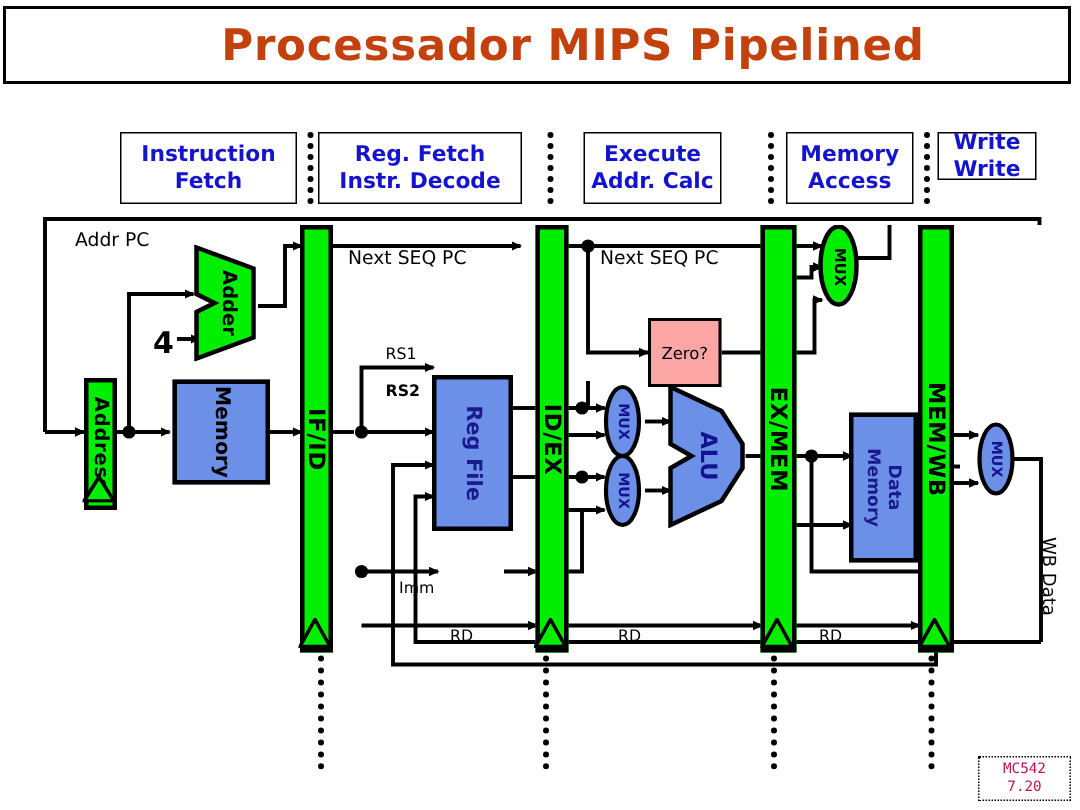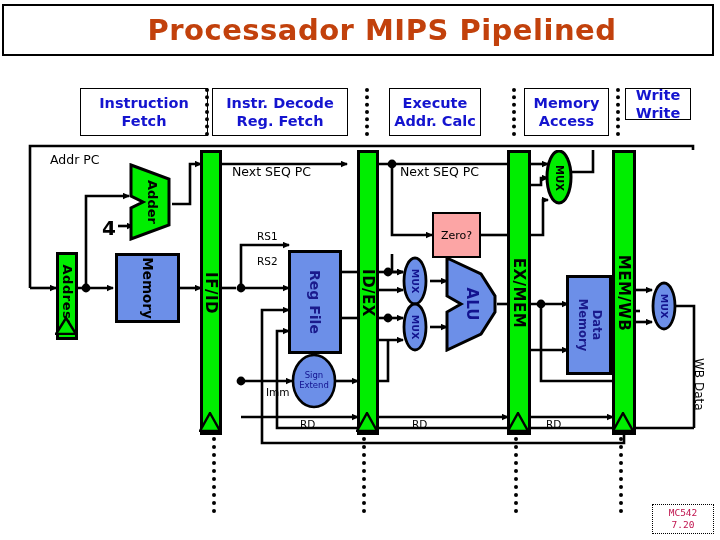--- a/index.html
+++ b/index.html
@@ -71,27 +71,27 @@
 </style>
 </head>
 <body>
 
 <div id="root">
 
   <div class="title-frame">
     <div class="title-text">Processador MIPS Pipelined</div>
   </div>
 
-  <div class="stage-hdr" style="left:80px;top:88px;width:128px;height:48px;">
+  <div class="stage-hdr" style="left:80px;top:88px;width:118px;height:48px;">
     <span>Instruction</span>
     <span>Fetch</span>
   </div>
   <div class="stage-hdr" style="left:212px;top:88px;width:136px;height:48px;">
+    <span>Reg. Fetch</span>
     <span>Instr. Decode</span>
-    <span>Reg. Fetch</span>
   </div>
   <div class="stage-hdr" style="left:389px;top:88px;width:92px;height:48px;">
     <span>Execute</span>
     <span>Addr. Calc</span>
   </div>
   <div class="stage-hdr" style="left:524px;top:88px;width:85px;height:48px;">
     <span>Memory</span>
     <span>Access</span>
   </div>
   <div class="stage-hdr" style="left:625px;top:88px;width:66px;height:32px;">
@@ -261,30 +261,20 @@
     <div class="txt" style="transform:translate(-50%,-50%) rotate(90deg);
          font-size:13px;">
       <span>Adder</span>
     </div>
   </div>
 
   <div class="blk lblcolor" style="left:288px;top:250px;width:54px;height:104px;">
     <div class="lbl" style="font-size:14px;">Reg File</div>
   </div>
 
-  <div class="shape" style="left:291px;top:353px;width:46px;height:56px;">
-    <svg width="46" height="56" viewBox="0 0 46 56">
-      <ellipse cx="23" cy="28" rx="21" ry="26" fill="#6c8fe8" stroke="#000" stroke-width="2.6"></ellipse>
-    </svg>
-    <div class="txt" style="transform:translate(-50%,-50%);text-align:center;
-         font-size:8.5px;line-height:1.15;color:#13138f;font-weight:normal;">
-      <span style="display:block;">Sign</span>
-      <span style="display:block;">Extend</span>
-    </div>
-  </div>
 
   <div class="shape" style="left:445px;top:256px;width:54px;height:96px;">
     <svg width="54" height="96" viewBox="0 0 54 96">
       <path d="M2,2 L36,18 L50,40 L50,56 L36,78 L2,94 L2,56 L16,48 L2,40 Z" fill="#6c8fe8" stroke="#000" stroke-width="3"></path>
     </svg>
     <div class="txt" style="transform:translate(-50%,-50%) rotate(90deg);
          font-size:15px;color:#13138f;">
       <span>ALU</span>
     </div>
   </div>
@@ -342,21 +332,21 @@
 
   <div class="tl" style="left:50px;top:152px;">Addr PC</div>
 
   <div class="tl" style="left:232px;top:164px;">Next SEQ PC</div>
 
   <div class="tl" style="left:400px;top:164px;">Next SEQ PC</div>
 
   <div class="tl big" style="left:102px;top:216px;">4</div>
 
   <div class="tl sm" style="left:257px;top:230px;">RS1</div>
-  <div class="tl sm" style="left:257px;top:255px;">RS2</div>
+  <div class="tl sm" style="left:257px;top:255px;font-weight:bold;">RS2</div>
 
   <div class="tl sm" style="left:266px;top:386px;text-align:center;">Imm</div>
 
   <div class="tl sm" style="left:300px;top:418px;">RD</div>
   <div class="tl sm" style="left:412px;top:418px;">RD</div>
   <div class="tl sm" style="left:546px;top:418px;">RD</div>
 
   <div class="tl rot" style="left:706px;top:358px;font-size:12px;">WB Data</div>
 
   <div class="footer">

